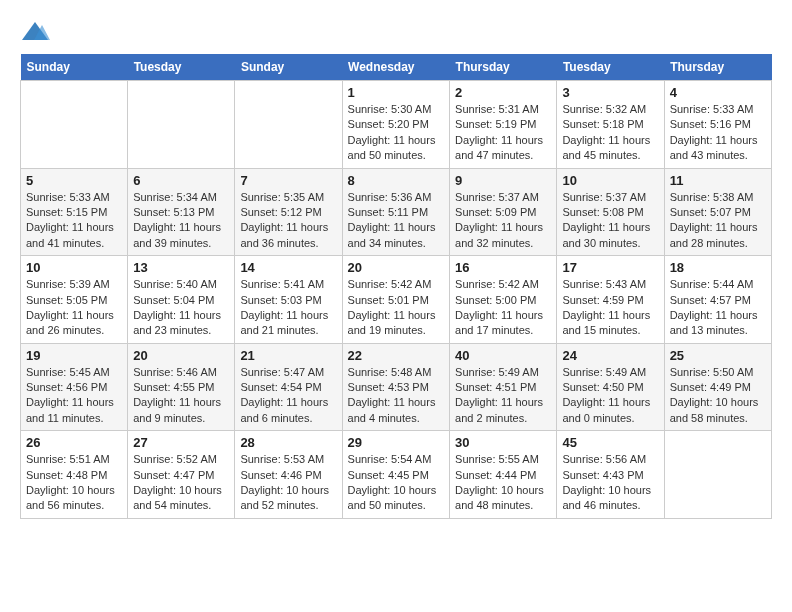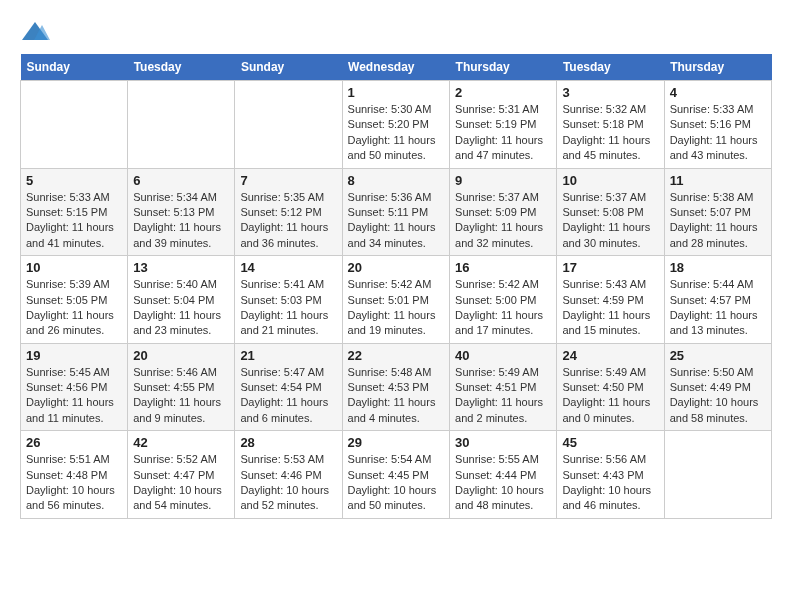--- a/index.html
+++ b/index.html
@@ -230,21 +230,21 @@
           <span class="day-number">25</span>
           <div class="day-info">Sunrise: 5:50 AM<br>Sunset: 4:49 PM<br>Daylight: 10 hours<br>and 58 minutes.</div>
         </td>
       </tr>
       <tr>
         <td>
           <span class="day-number">26</span>
           <div class="day-info">Sunrise: 5:51 AM<br>Sunset: 4:48 PM<br>Daylight: 10 hours<br>and 56 minutes.</div>
         </td>
         <td>
-          <span class="day-number">42</span>
+          <span class="day-number">27</span>
           <div class="day-info">Sunrise: 5:52 AM<br>Sunset: 4:47 PM<br>Daylight: 10 hours<br>and 54 minutes.</div>
         </td>
         <td>
           <span class="day-number">28</span>
           <div class="day-info">Sunrise: 5:53 AM<br>Sunset: 4:46 PM<br>Daylight: 10 hours<br>and 52 minutes.</div>
         </td>
         <td>
           <span class="day-number">29</span>
           <div class="day-info">Sunrise: 5:54 AM<br>Sunset: 4:45 PM<br>Daylight: 10 hours<br>and 50 minutes.</div>
         </td>

